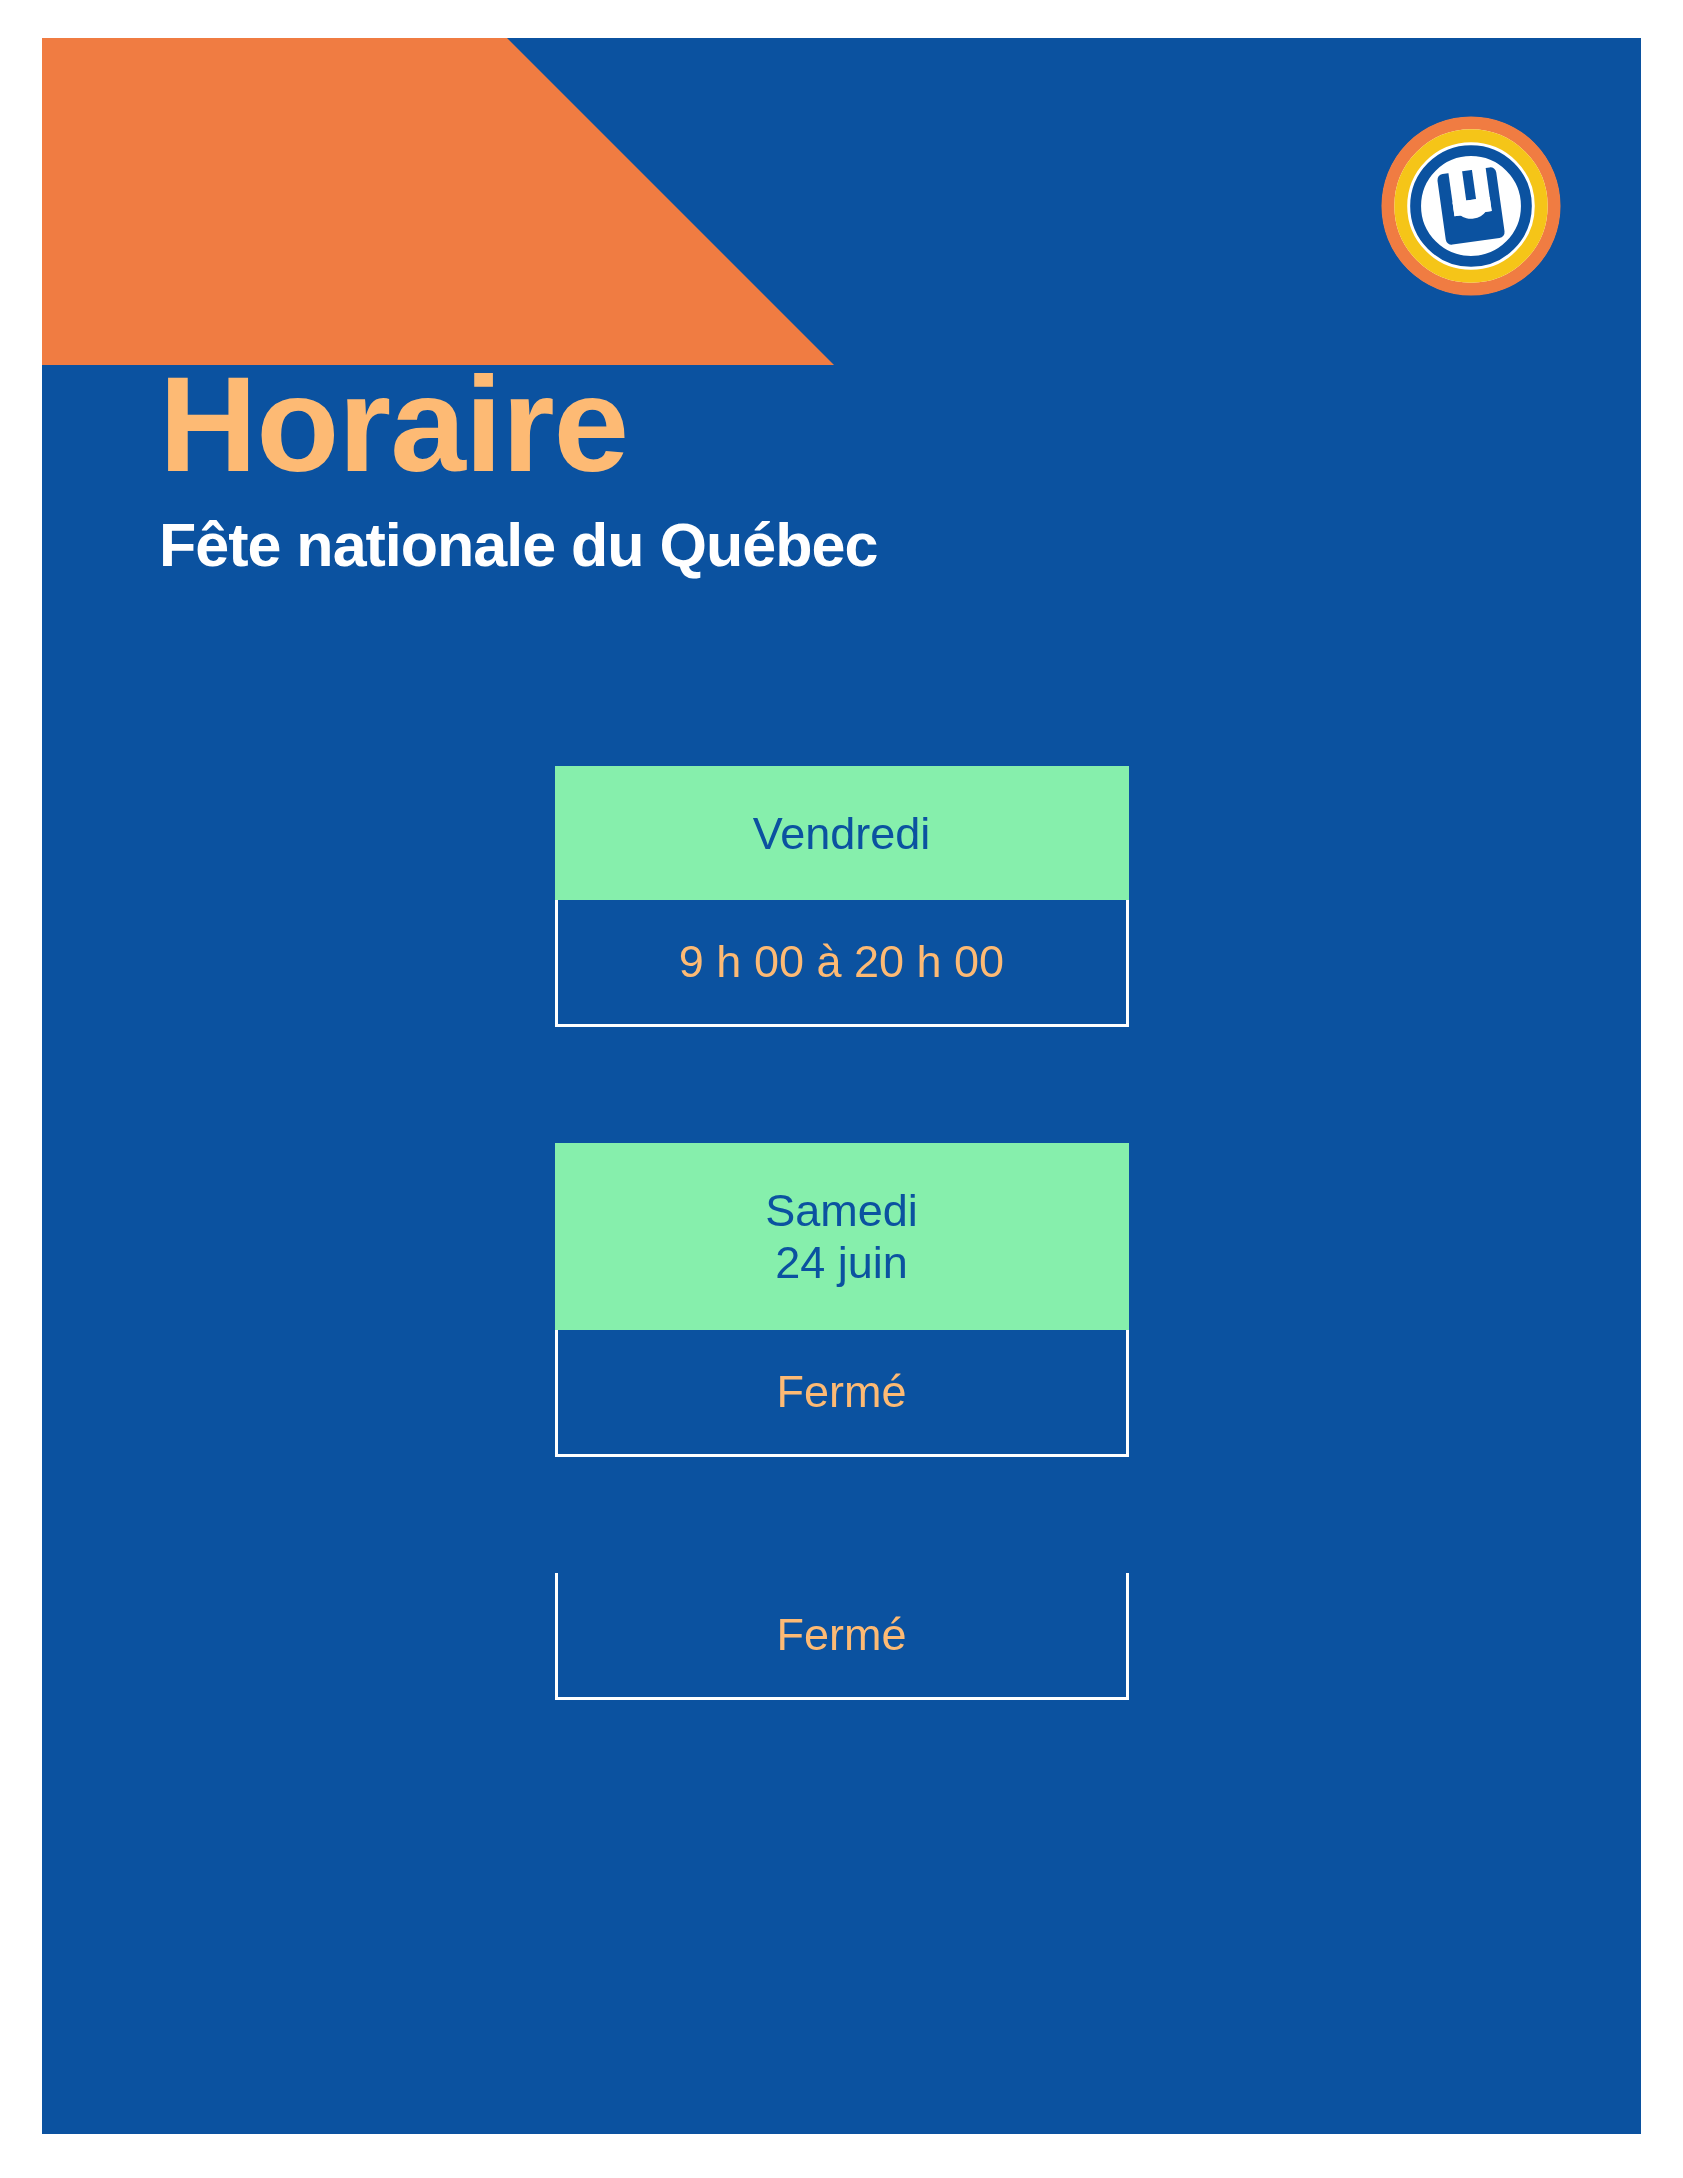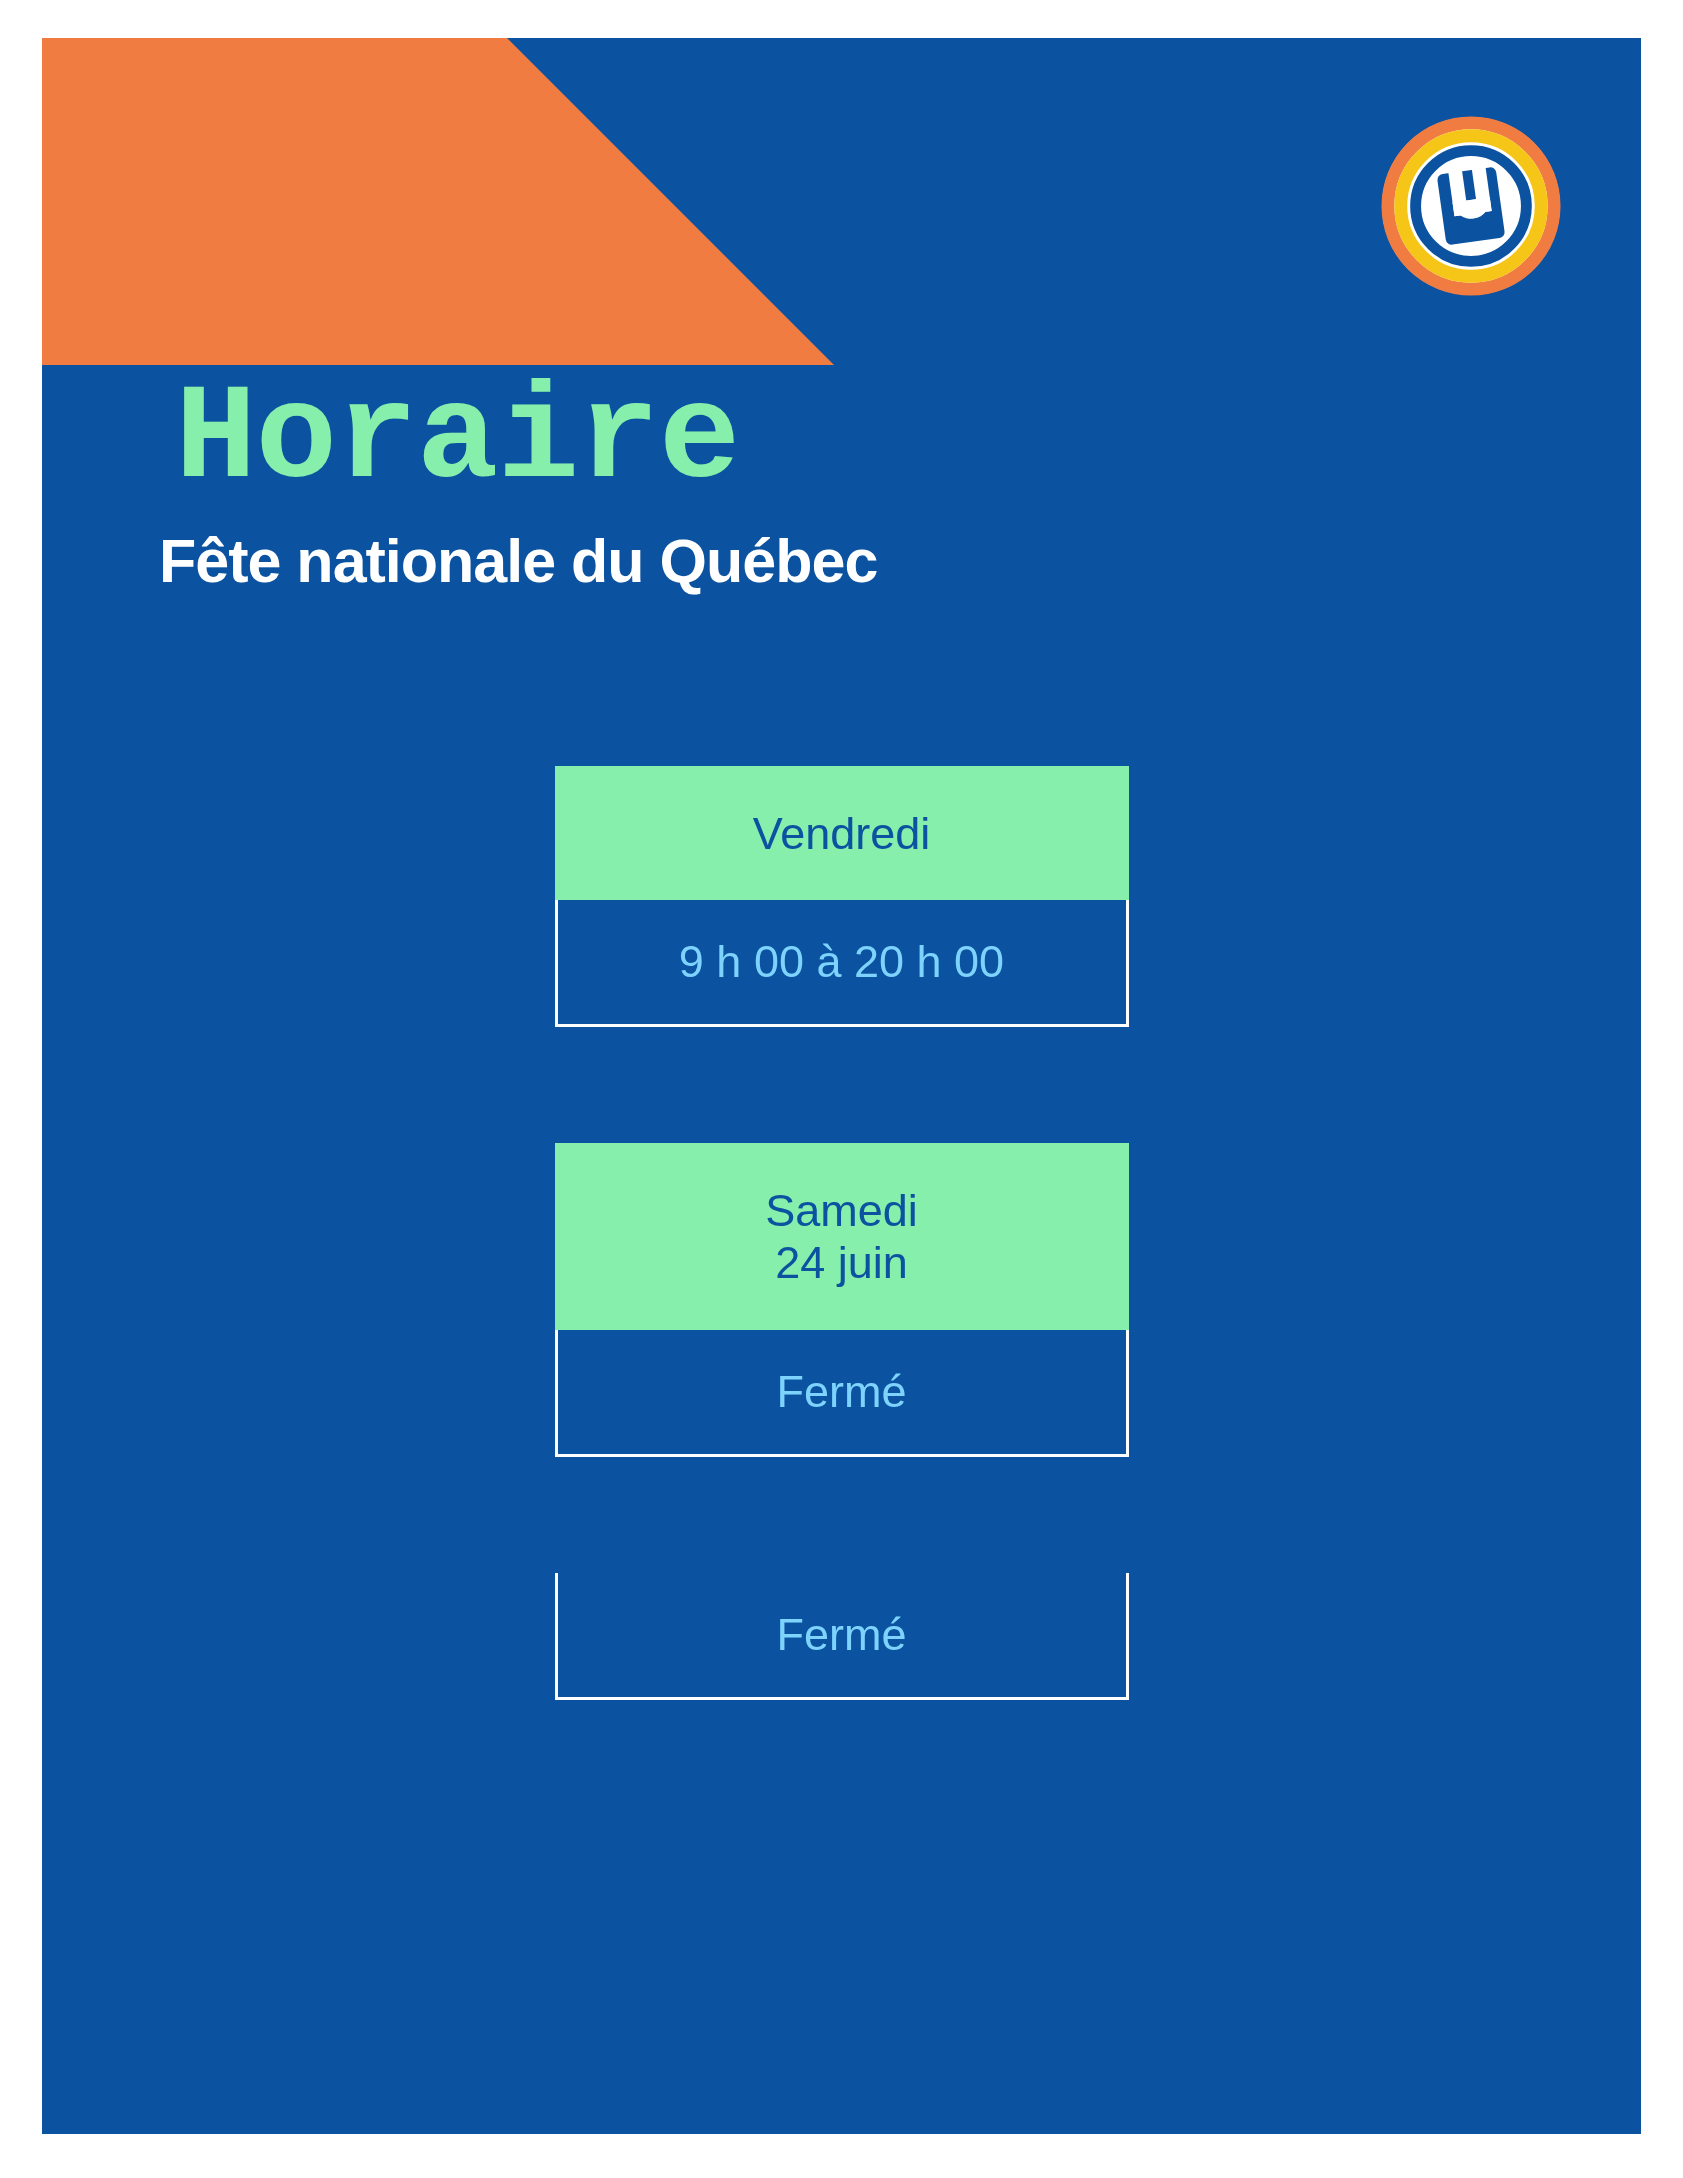--- a/index.html
+++ b/index.html
@@ -52,27 +52,27 @@
   }
 
   .title-block {
     position: absolute;
     left: 117px;
     top: 317px;
     width: 1188px;
   }
 
   .main-title {
-    font-family: Liberation Mono, monospace;
+    font-family: Liberation Sans, sans-serif;
     font-weight: bold;
     font-size: 136px;
     line-height: 1.02;
-    color: #86efac;
+    color: #fdba74;
     letter-spacing: -1px;
-    margin: 16px;
+    margin: 0;
   }
 
   .sub-title {
     font-family: "Liberation Sans", sans-serif;
     font-weight: bold;
     font-size: 61px;
     line-height: 1.1;
     color: #ffffff;
     margin: 18px 0 0 0;
     letter-spacing: -1px;
@@ -106,21 +106,21 @@
   }
 
   .card-date {
     font-size: 45px;
     line-height: 1.16;
     font-weight: normal;
   }
 
   .card-body {
     background: #0b52a0;
-    color: #7dd3fc;
+    color: #fdba74;
     text-align: center;
     font-size: 45px;
     border: 3px solid #ffffff;
     border-top: none;
     box-sizing: border-box;
     padding: 36px 10px 36px 10px;
   }
 </style>
 </head>
 <body>

